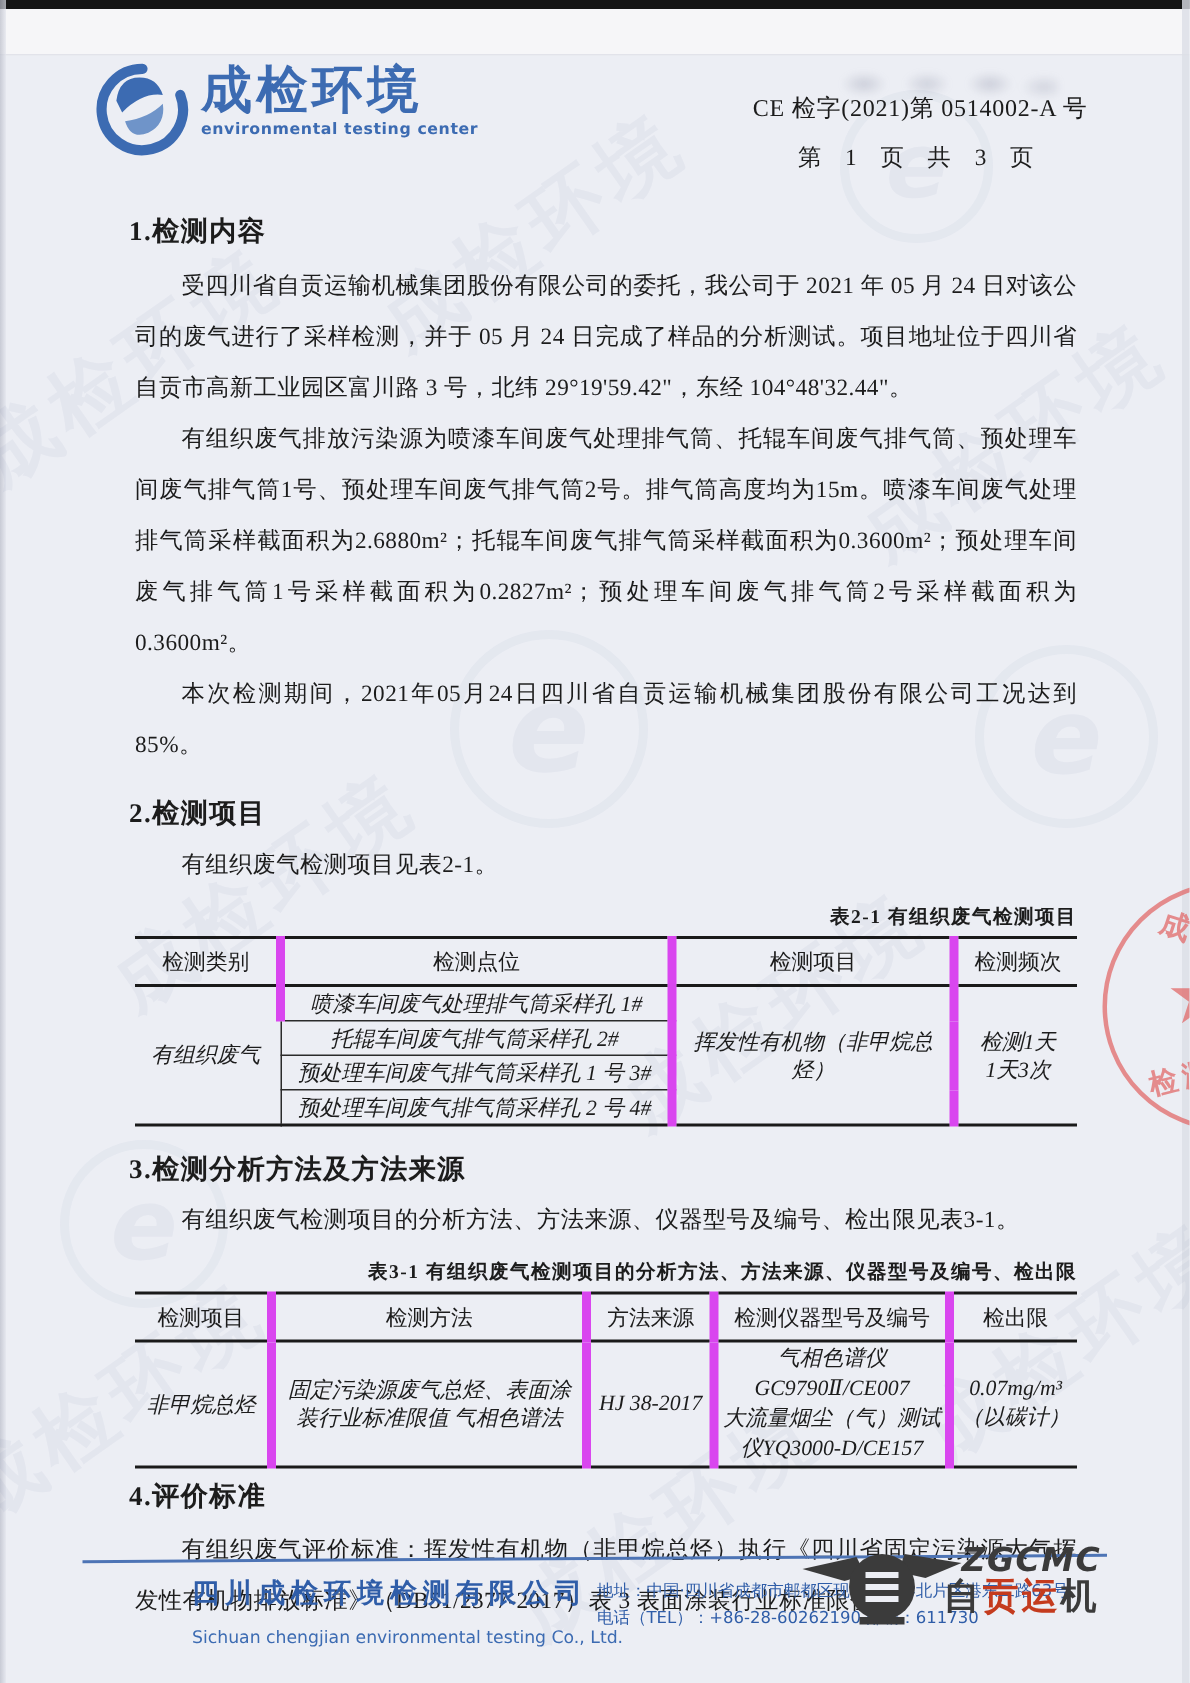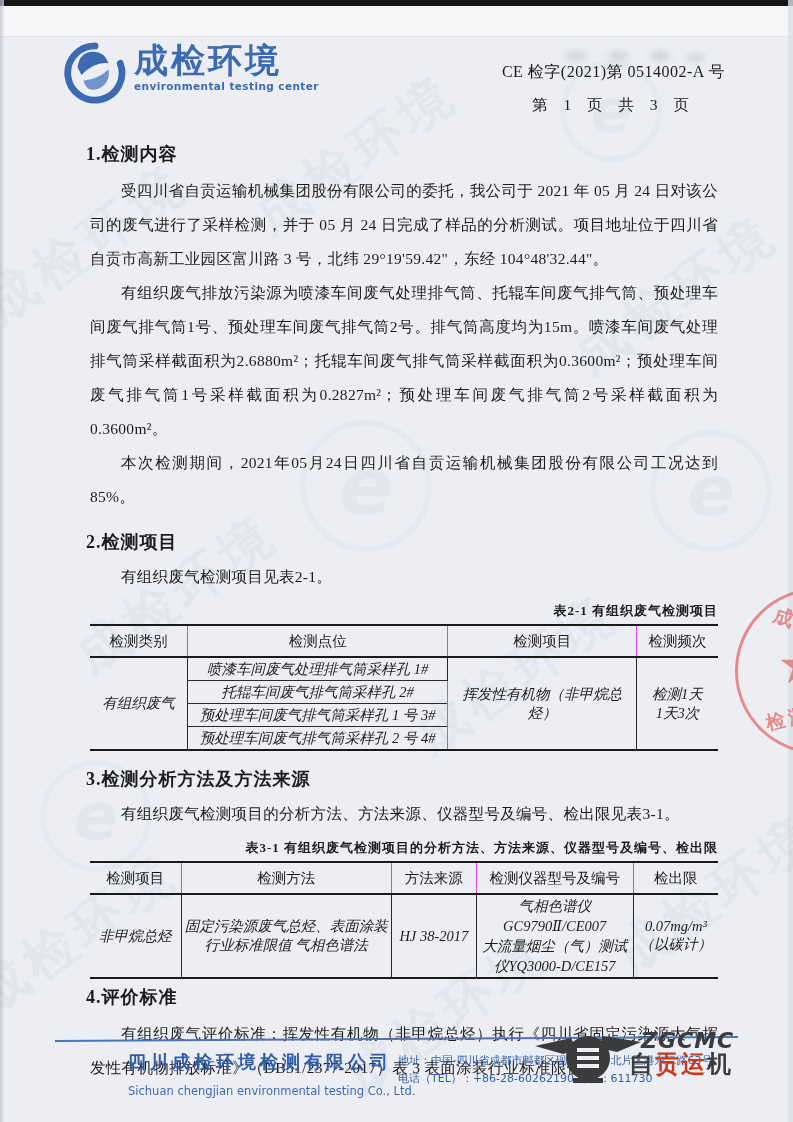--- a/index.html
+++ b/index.html
@@ -43,21 +43,21 @@
   
   main{position:absolute;left:90px;top:132px;width:628px;z-index:2;}
   h2.sec{font-size:18px;font-weight:bold;margin:10px 0 8px -4px;letter-spacing:1px;}
   p.body{margin:0;font-size:15.5px;line-height:34px;text-indent:2em;text-align:justify;letter-spacing:.3px;}
   p.lead{margin:0;font-size:15.5px;line-height:30px;text-indent:2em;letter-spacing:.3px;}
   .tbl-caption{font-size:13px;font-weight:bold;text-align:right;margin:10px 0 4px 0;letter-spacing:1px;}
   table{border-collapse:collapse;width:100%;font-size:14.5px;table-layout:fixed;}
   table.t{border-top:2.5px solid #1a1a1a;border-bottom:2.5px solid #1a1a1a;}
   table.t th{font-weight:normal;border-bottom:2px solid #1a1a1a;padding:4px 2px;height:22px;}
   table.t td{border:1px solid #2a2a2a;border-left:1px solid #2a2a2a;padding:1px 3px;text-align:center;height:20px;font-style:italic;}
-  table.t th + th, table.t td + td{border-left:1px solid #d946ef;}
+  table.t th + th, table.t td + td{border-left:6px solid #d946ef;}
   table.t th:first-child, table.t td:first-child{border-left:none;}
   table.t th:last-child, table.t td:last-child{border-right:none;}
   table.t tr td:first-child{border-right:1px solid #2a2a2a;}
   table.t td{border-top:1px solid #2a2a2a;border-bottom:1px solid #2a2a2a;}
   .inst div{line-height:20px;}
   .nowrapc{white-space:nowrap;}
 
   
   footer{position:absolute;left:0;bottom:0;width:793px;height:96px;z-index:2;}
   .foot-line{position:absolute;left:55px;right:55px;top:12px;height:2px;background:#4d74b5;transform:rotate(-.35deg);}

